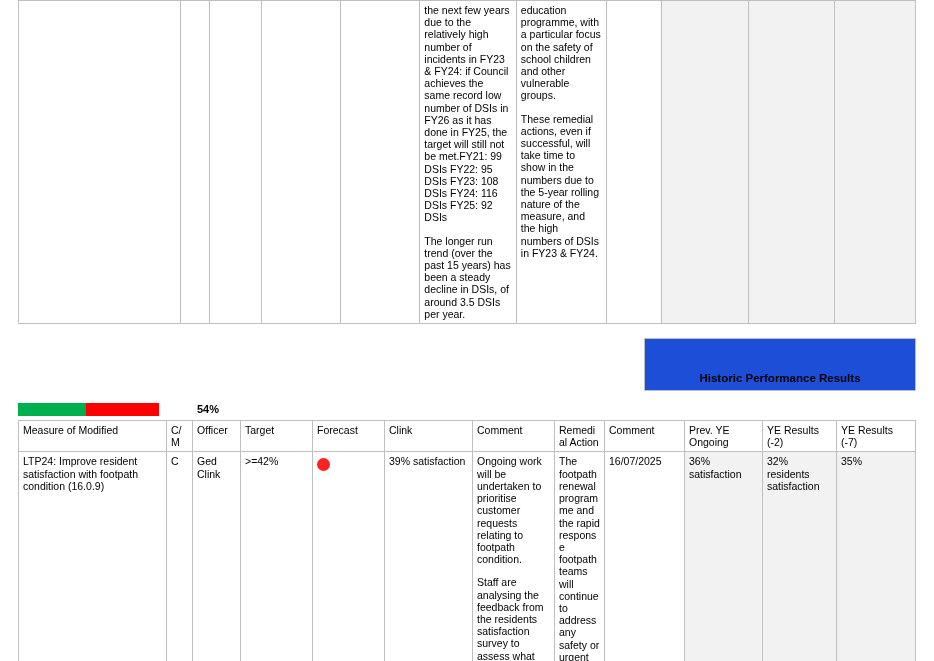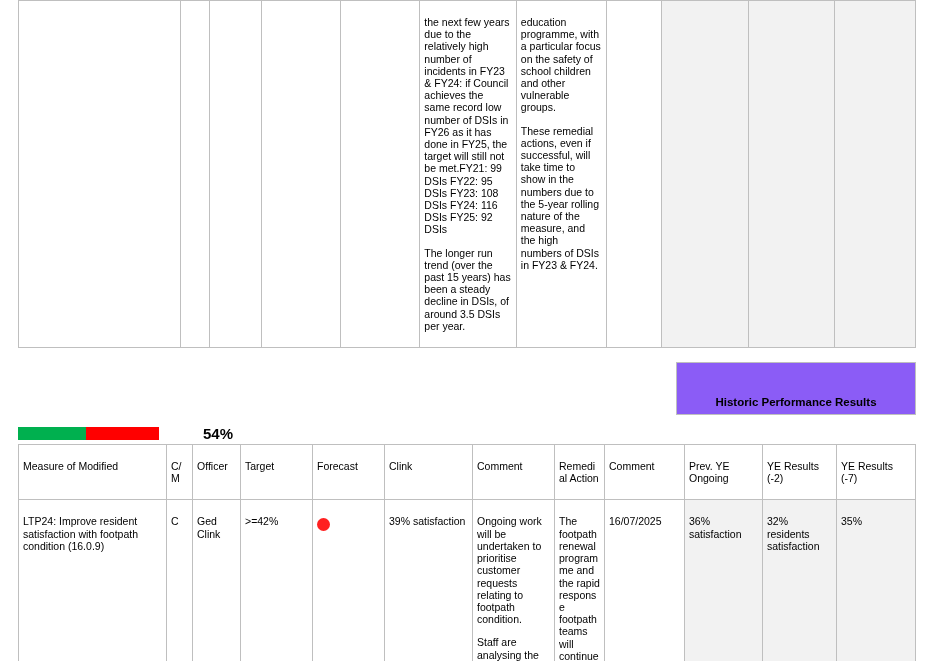--- a/index.html
+++ b/index.html
@@ -26,21 +26,21 @@
   
   table.grid {
     border-collapse: collapse;
     table-layout: fixed;
     width: 898px;
     margin: 0 18px;
   }
   table.grid td, table.grid th {
     border: 1px solid #bfbfbf;
     vertical-align: top;
-    padding: 15px 4px;
+    padding: 3px 4px;
     font-size: 10.5px;
     line-height: 12.2px;
     font-weight: normal;
     text-align: left;
     word-wrap: break-word;
     overflow: hidden;
   }
 
   
   .top-table {
@@ -66,24 +66,24 @@
   .section-title {
     font-size: 12.5px;
     font-weight: bold;
     line-height: 15px;
     width: 620px;
   }
   .hist-box {
     position: absolute;
     right: 0;
     top: 0;
-    width: 240px;
+    width: 272px;
     height: 53px;
     border: 1px solid #bfbfbf;
-    background: #8b5cf6;
+    background: #1d4ed8;
     box-sizing: border-box;
   }
   .hist-box-label {
     position: absolute;
     left: 0;
     right: 0;
     bottom: 6px;
     text-align: center;
     font-weight: bold;
     font-size: 11.5px;
@@ -106,22 +106,22 @@
     background: #00b04f;
     width: 48%;
     height: 100%;
   }
   .bar .seg-red {
     background: #ff0000;
     width: 52%;
     height: 100%;
   }
   .bar-value {
-    margin-left: 13px;
-    font-size: 15px;
+    margin-left: 7px;
+    font-size: 11px;
     font-weight: bold;
     padding-left: 31px;
   }
 
   
   .measure-table th {
     background: #ffffff;
     font-weight: bold;
     font-size: 10.5px;
     padding: 4px 4px;

